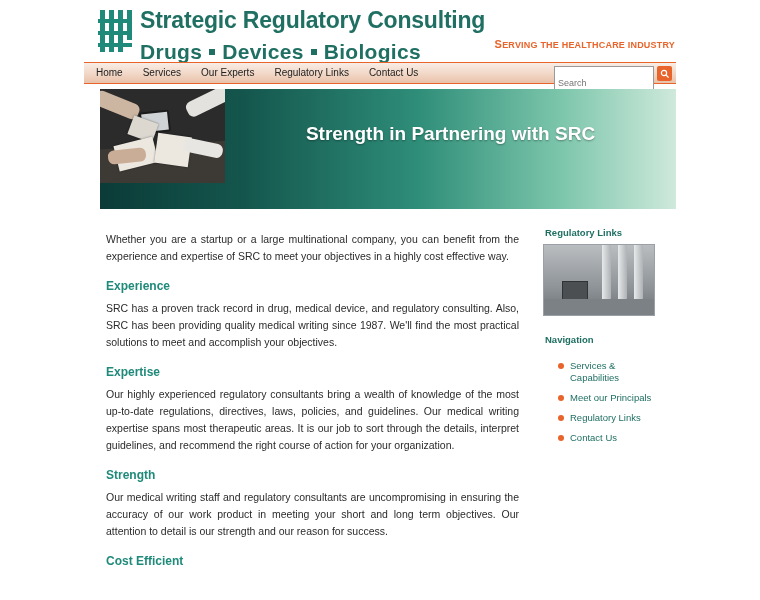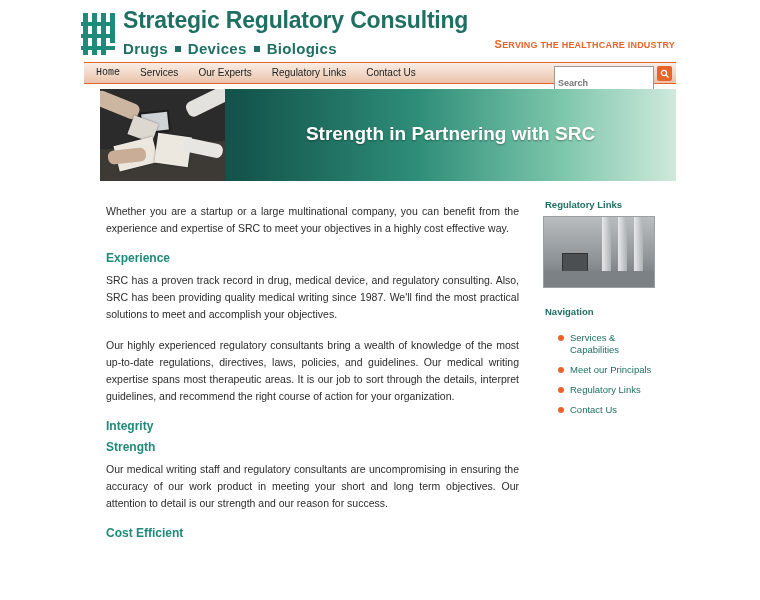--- a/index.html
+++ b/index.html
@@ -17,23 +17,23 @@
   }
 
   
   .header {
     position: relative;
     height: 62px;
     padding: 6px 0 0 0;
   }
   .logo-wrap {
     position: absolute;
-    left: 81px; top: 8px;
+    left: 98px; top: 8px;
     display: flex;
-    align-items: center;
+    align-items: flex-start;
   }
   .logo-mark {
     width: 34px; height: 42px;
     position: relative;
     margin-right: 8px;
     margin-top: 2px;
   }
   .logo-mark .vbar {
     position: absolute;
     top: 0; width: 5px; height: 42px;
@@ -53,21 +53,21 @@
   .logo-mark .hbar.h3 { top: 33px; }
   .brand-title {
     font-size: 23px;
     font-weight: bold;
     color: #1f6f63;
     letter-spacing: -0.2px;
     line-height: 24px;
     margin: 0;
   }
   .brand-sub {
-    font-size: 15px;
+    font-size: 21px;
     font-weight: bold;
     color: #1f6f63;
     margin-top: 8px;
     letter-spacing: 0.3px;
   }
   .brand-sub .sq {
     display: inline-block;
     width: 6px; height: 6px;
     background: #1f6f63;
     margin: 0 7px 2px 7px;
@@ -96,50 +96,49 @@
     align-items: center;
   }
   .navbar .navlink {
     font-size: 10px;
     color: #222222;
     padding: 0 10px;
     line-height: 20px;
     text-decoration: none;
     white-space: nowrap;
   }
-  .navbar .navlink:first-child { padding-left: 12px; font-family: Liberation Mono, monospace; }
+  .navbar .navlink:first-child { padding-left: 12px; }
   .search-box {
     position: absolute;
     right: 22px; top: 3px;
     width: 100px; height: 15px;
     background: #ffffff;
     border: 1px solid #999999;
     font-size: 9px;
     color: #777777;
     padding: 16px 3px;
     line-height: 13px;
-    font-weight: bold;
   }
   .search-btn {
     position: absolute;
     right: 4px; top: 3px;
     width: 15px; height: 15px;
     background: #e8642a;
     border-radius: 2px;
     display: flex;
     align-items: center;
     justify-content: center;
   }
   .search-btn svg { display: block; }
 
   
   .hero {
     position: relative;
     margin: 5px 84px 0 100px;
-    height: 92px;
+    height: 120px;
     background: linear-gradient(to right, #0b3b38 0%, #14564d 25%, #2e8d78 55%, #7cc6ab 80%, #cfe9dc 100%);
     overflow: hidden;
   }
   .hero-photo {
     position: absolute;
     left: 0; top: 0;
     width: 125px; height: 94px;
     background: #2b2b2b;
     overflow: hidden;
   }
@@ -334,23 +333,23 @@
   </div>
 
   <div class="content">
 
     <div class="main-col">
       <p class="body-text">Whether you are a startup or a large multinational company, you can benefit from the experience and expertise of SRC to meet your objectives in a highly cost effective way.</p>
 
       <h2 class="sec-head">Experience</h2>
       <p class="body-text">SRC has a proven track record in drug, medical device, and regulatory consulting.   Also, SRC has been providing quality medical writing since 1987.  We'll find the most practical solutions to meet and accomplish your objectives.</p>
 
+      <h2 class="sec-head">Expertise</h2>
       <p class="body-text">Our highly experienced regulatory consultants bring a wealth of knowledge of the most up-to-date regulations, directives, laws, policies, and guidelines. Our medical writing expertise spans most therapeutic areas. It is our job to sort through the details, interpret guidelines, and recommend the right course of action for your organization.</p>
 
-      <h2 class="sec-head">Integrity</h2>
 
       <h2 class="sec-head">Strength</h2>
       <p class="body-text">Our medical writing staff and regulatory consultants are uncompromising in ensuring the accuracy of our work product in meeting your short and long term objectives.  Our attention to detail is our strength and our reason for success.</p>
 
       <h2 class="sec-head">Cost Efficient</h2>
 
     </div>
 
     <div class="side-col">
       <div class="side-head">Regulatory Links</div>

